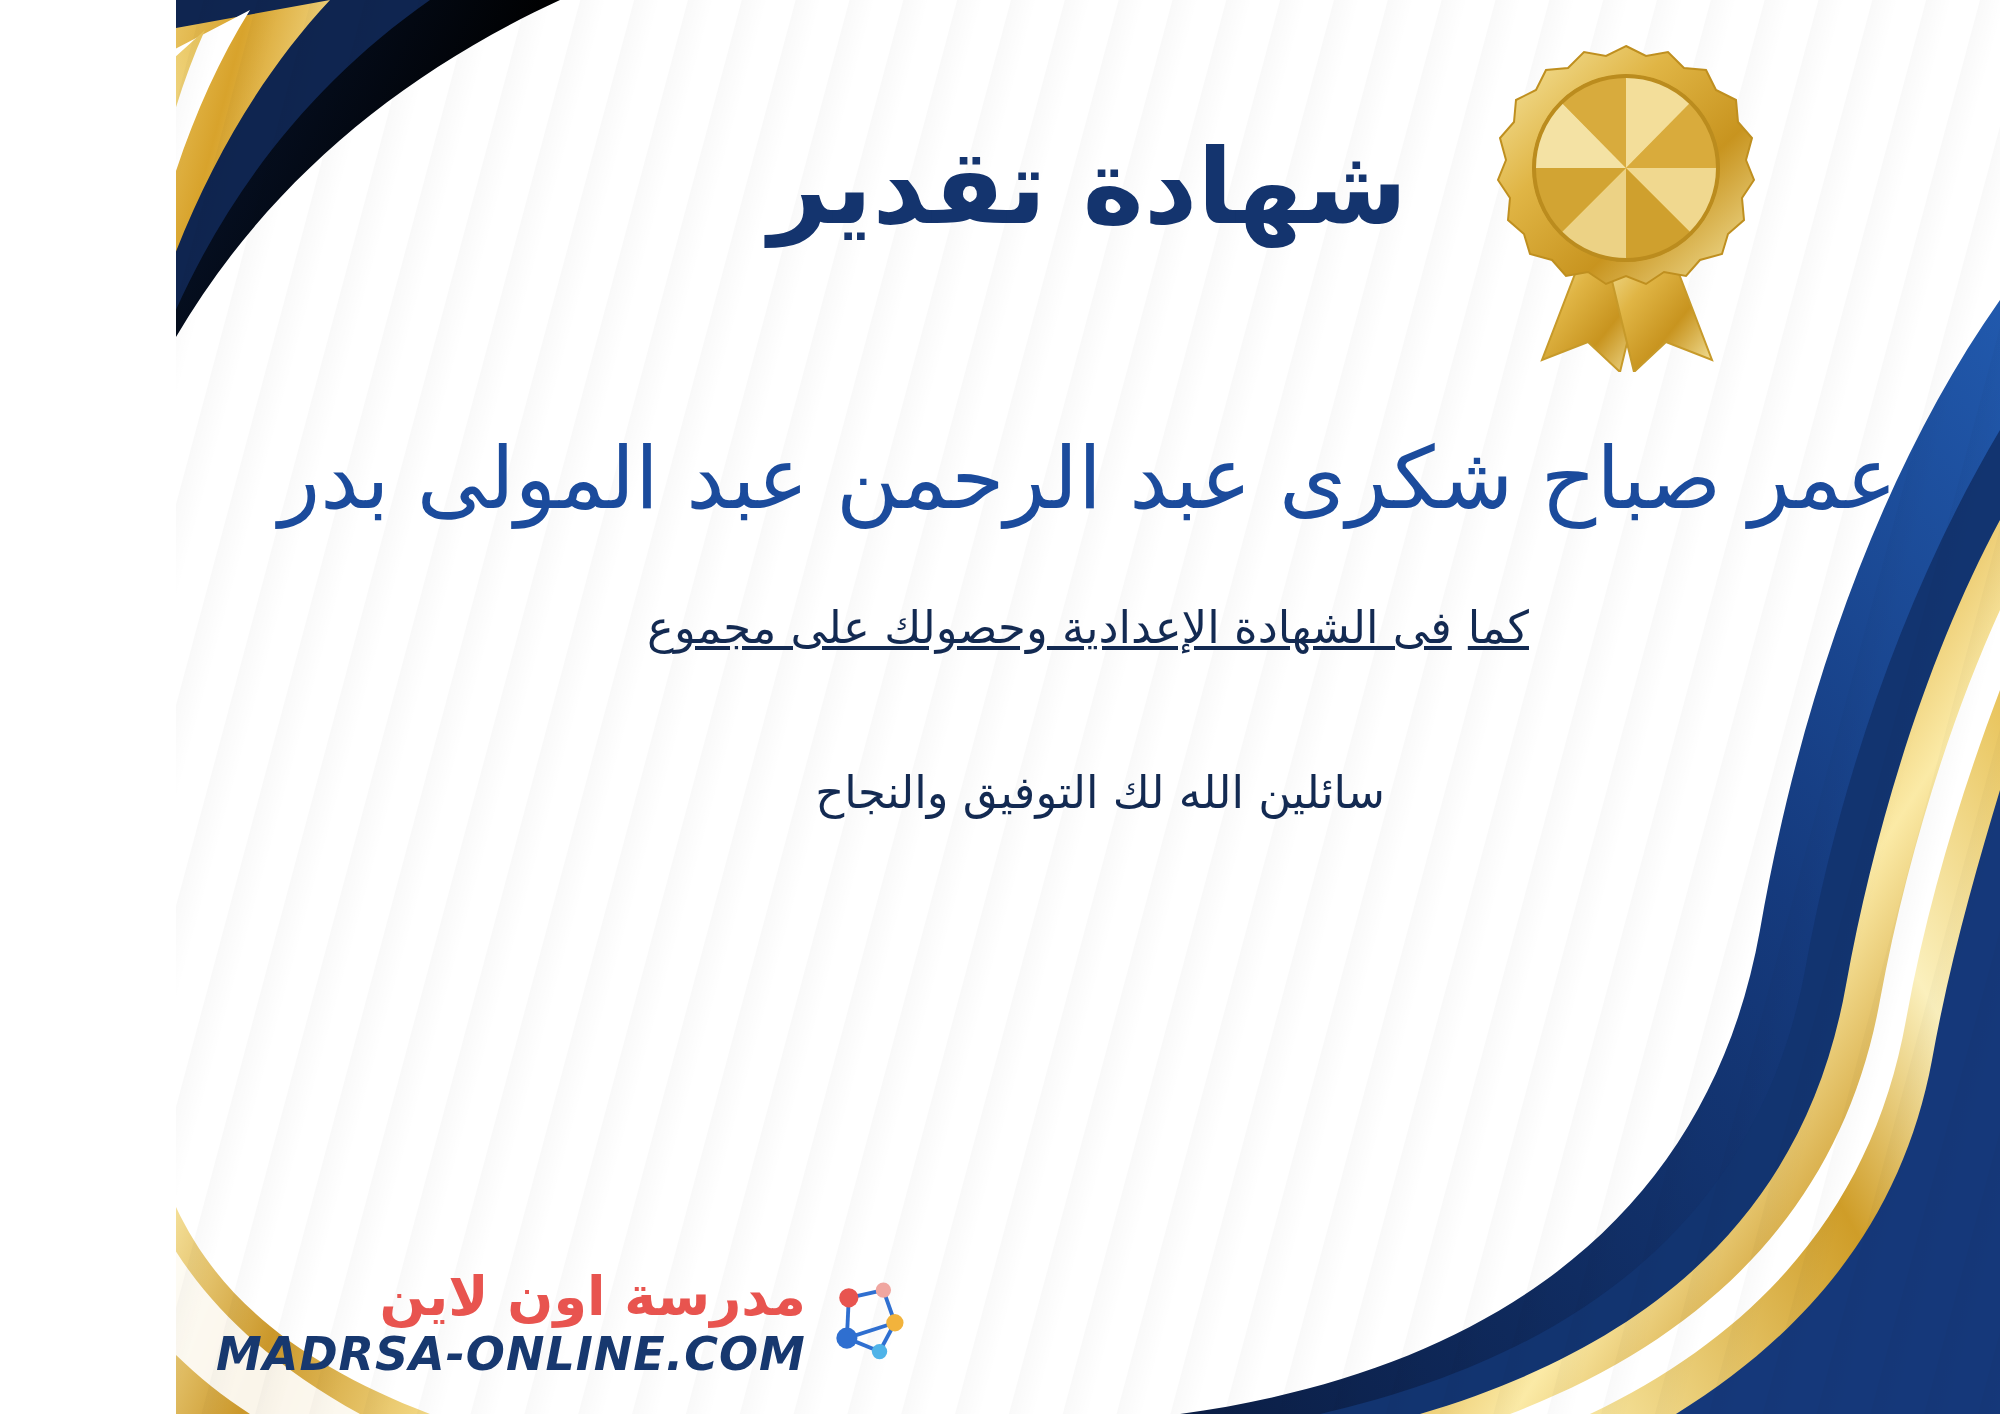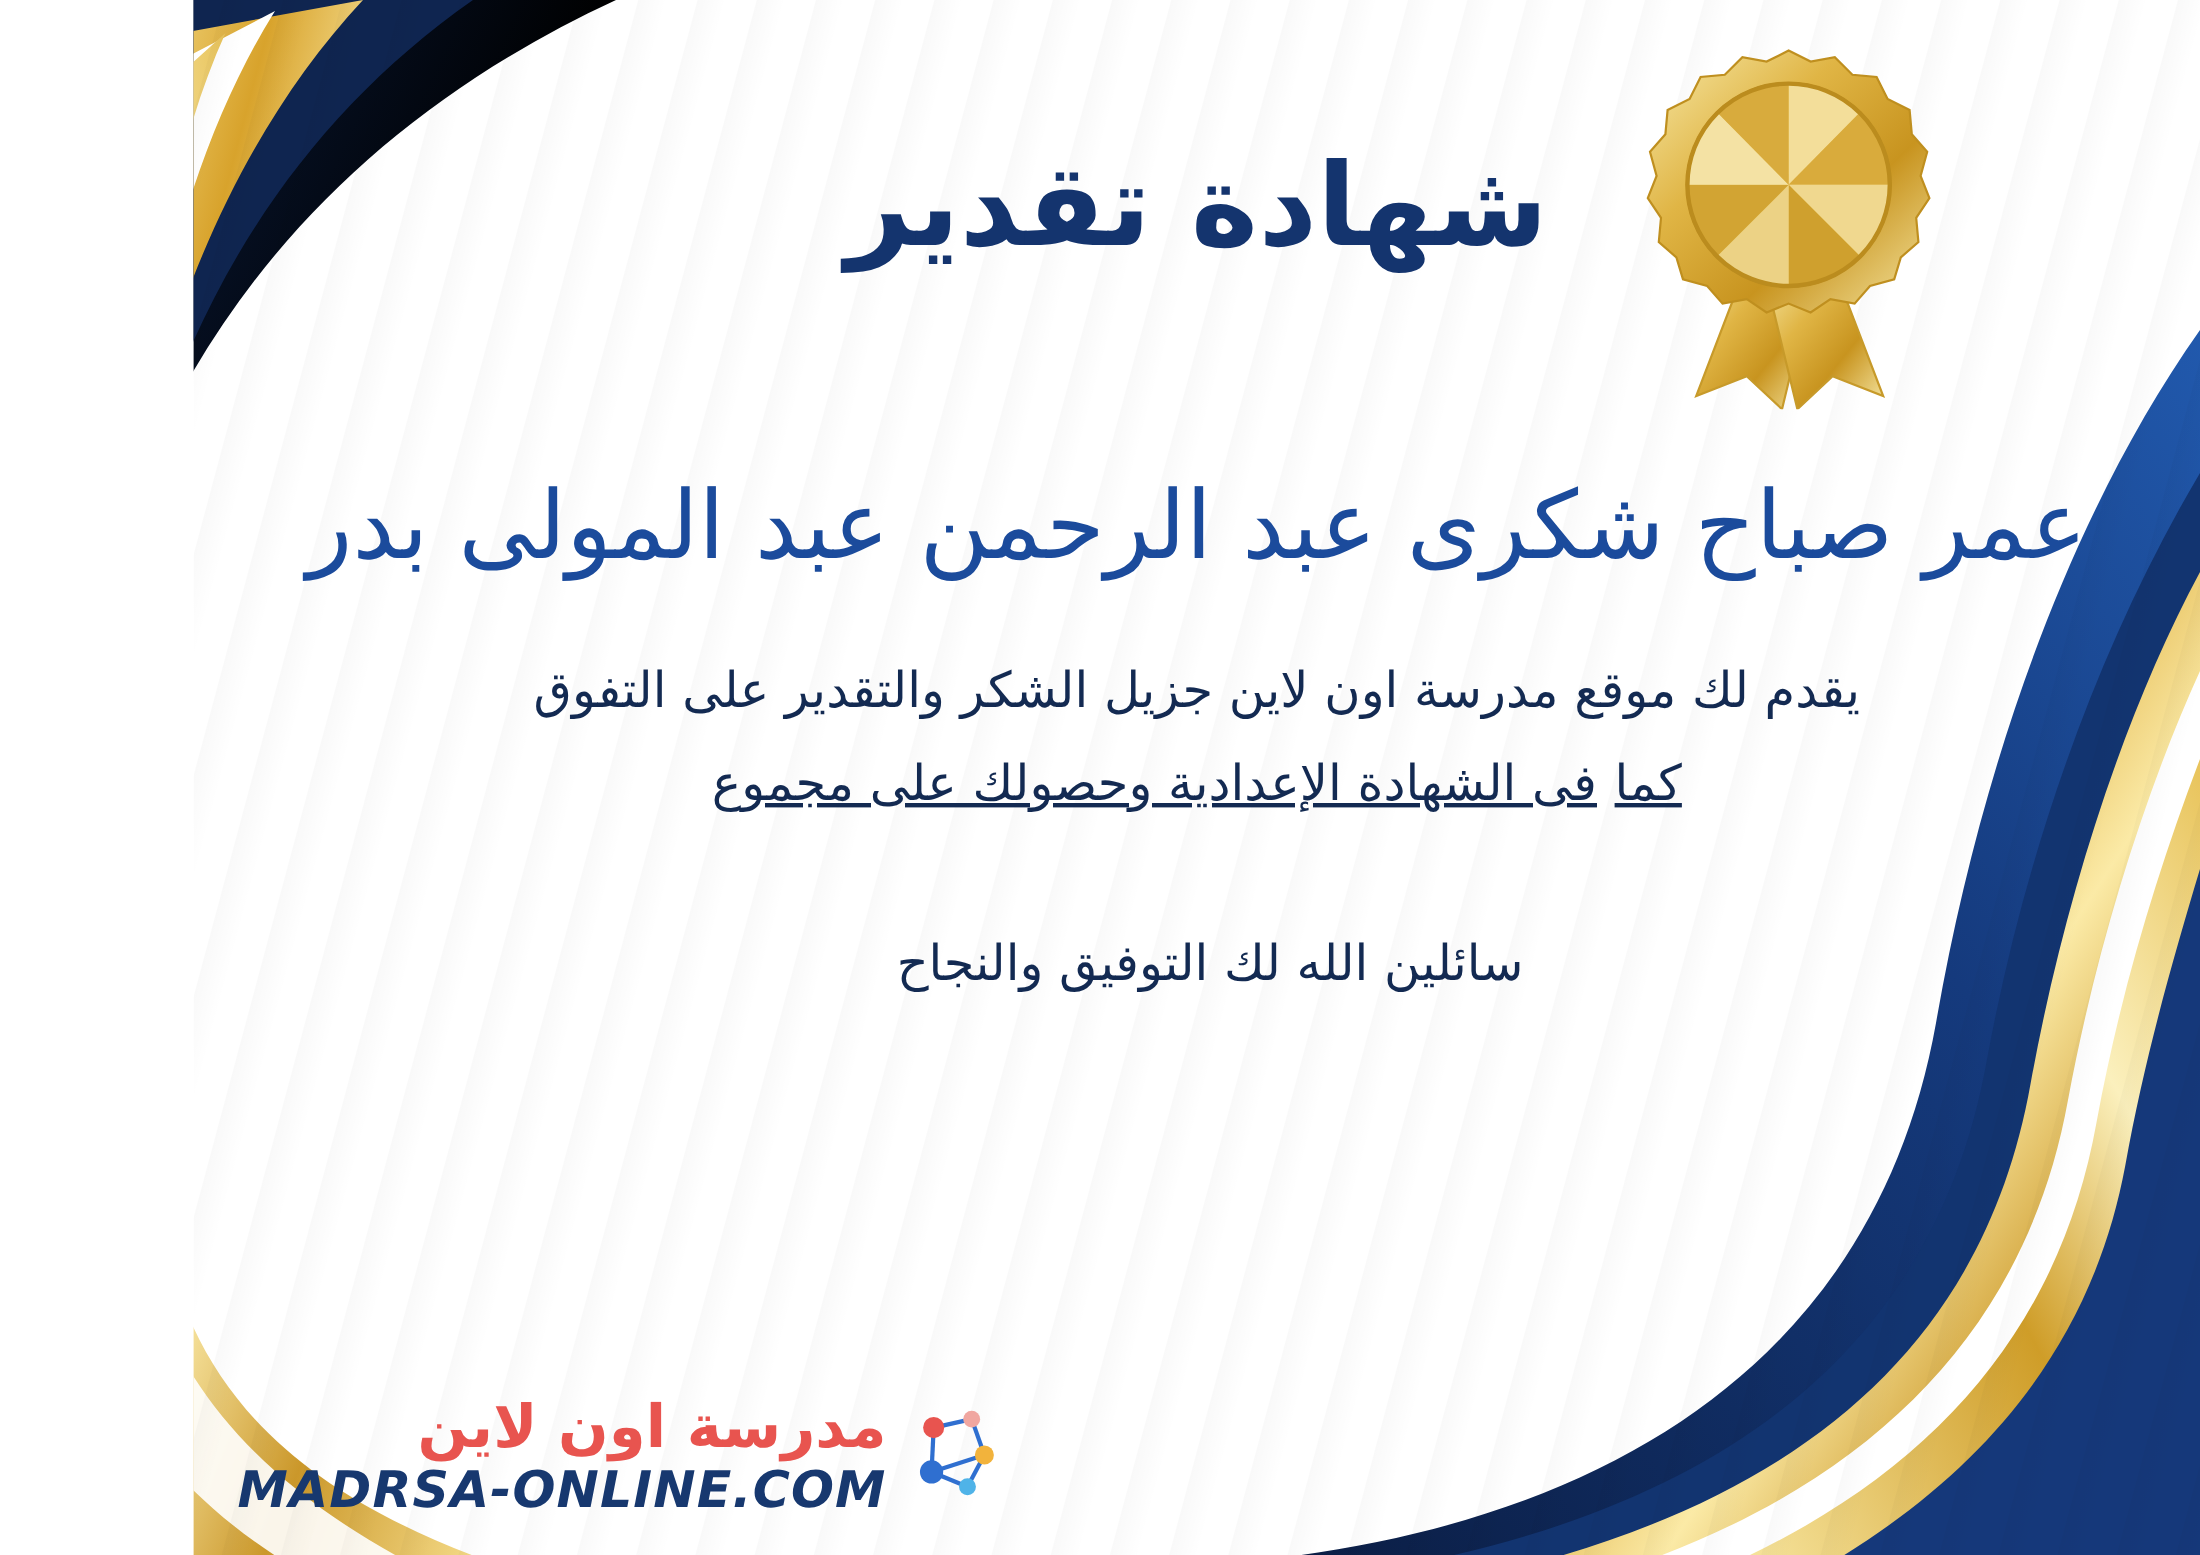--- a/index.html
+++ b/index.html
@@ -249,21 +249,20 @@
     </g>
   </svg>
 
   <div class="content">
 
     <div class="cert-title">شهادة تقدير</div>
 
     <div class="recipient">عمر صباح شكرى عبد الرحمن عبد المولى بدر</div>
 
     <div class="body-block">
-      <span class="body-line">يقدم لك موقع مدرسة اون لاين جزيل الشكر  والتقدير على التفوق</span>
 
       <span class="body-line score-line">
         <span>فى الشهادة الإعدادية وحصولك على مجموع</span>
         <span>كما</span>
       </span>
 
     </div>
 
     <div class="closing">سائلين الله لك التوفيق  والنجاح</div>
   </div>

